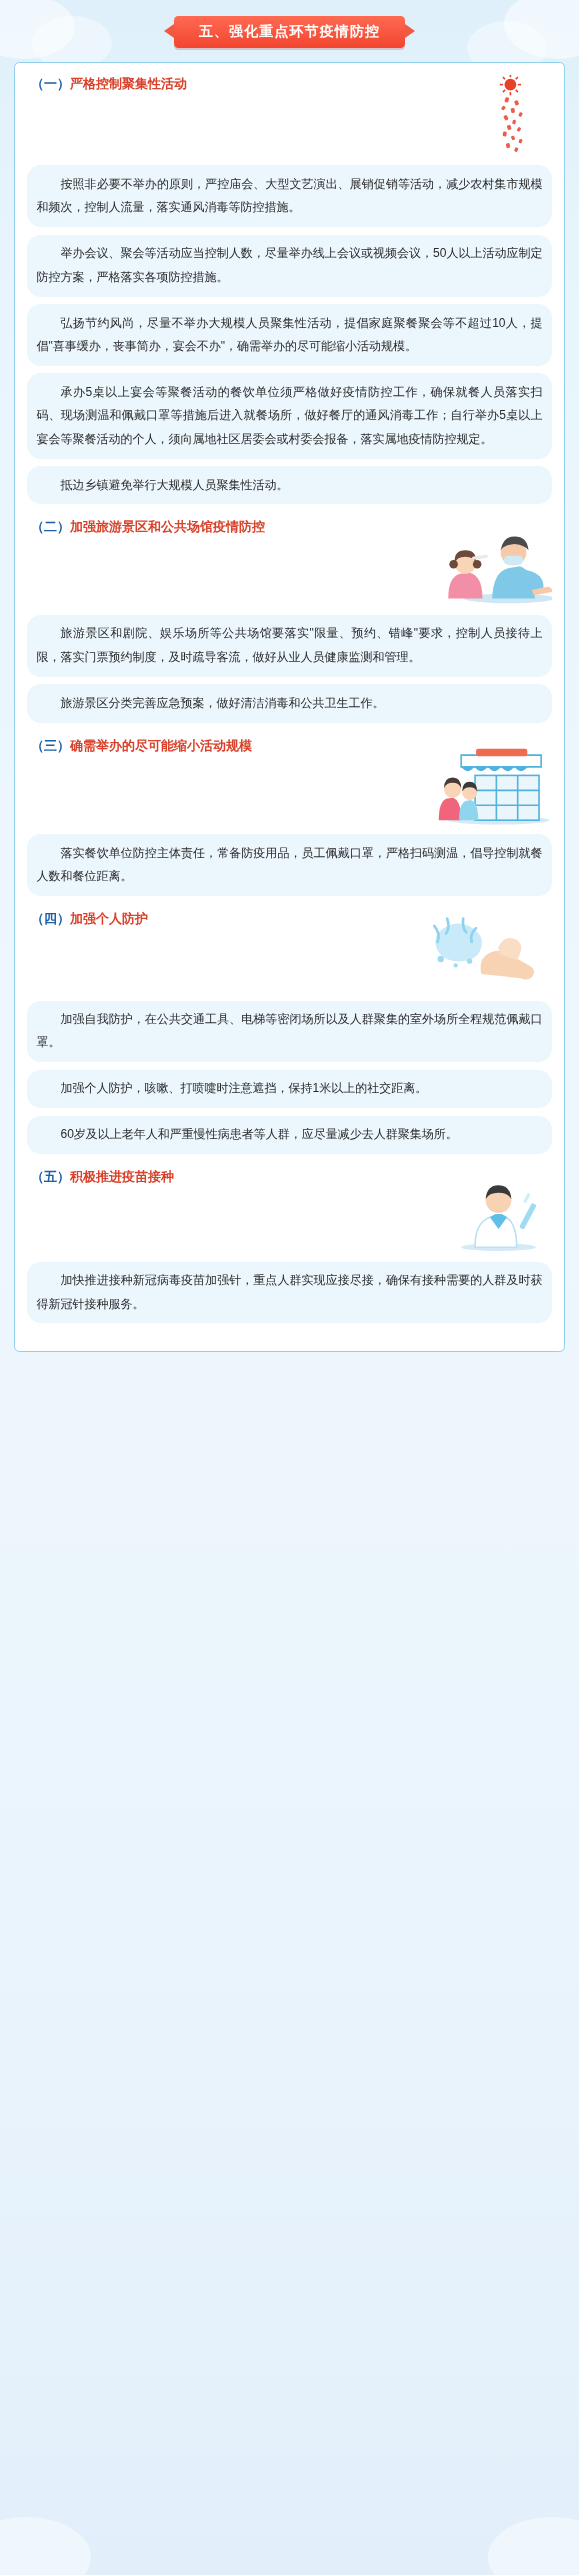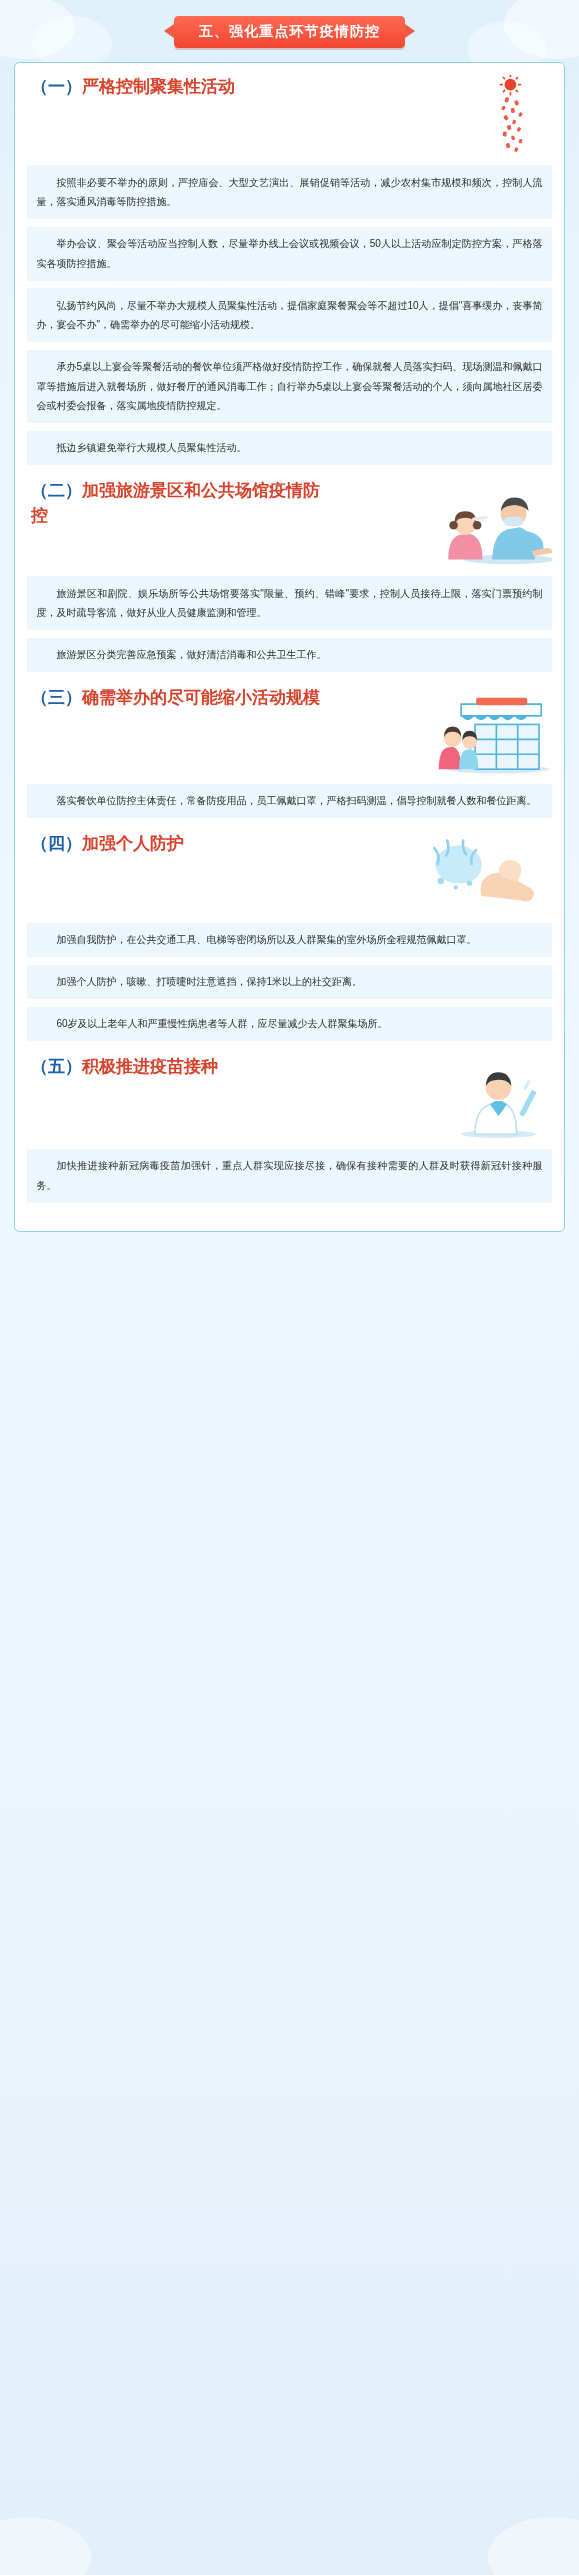--- a/index.html
+++ b/index.html
@@ -76,36 +76,36 @@
   }
   .banner:before {
     left: -9.7px;
     border-right: 10.2px solid #f05a42;
   }
   .banner:after {
     right: -9.7px;
     border-left: 10.2px solid #f05a42;
   }
   .sec-title {
-    font-size: 17px;
+    font-size: 13px;
     font-weight: bold;
     color: #1b5fa8;
     line-height: 1.45;
     margin: 0 0 5.4px 0;
     padding-left: 4.3px;
     max-width: 300px;
   }
   .sec-title .num { color: #1b5fa8; }
   .sec-title .txt { color: #d8412a; }
 
   .para {
     background: #ecf6fd;
-    border-radius: 1px;
+    border-radius: 14px;
     color: #2a2a2a;
-    font-size: 10px;
+    font-size: 12px;
     line-height: 1.95;
     padding: 7.5px 9.7px;
     margin: 7.5px 0 0 0;
     text-align: justify;
     text-indent: 2em;
   }
   .para.first { margin-top: 8.6px; }
 
   .sec-block { margin-bottom: 14px; }
 

